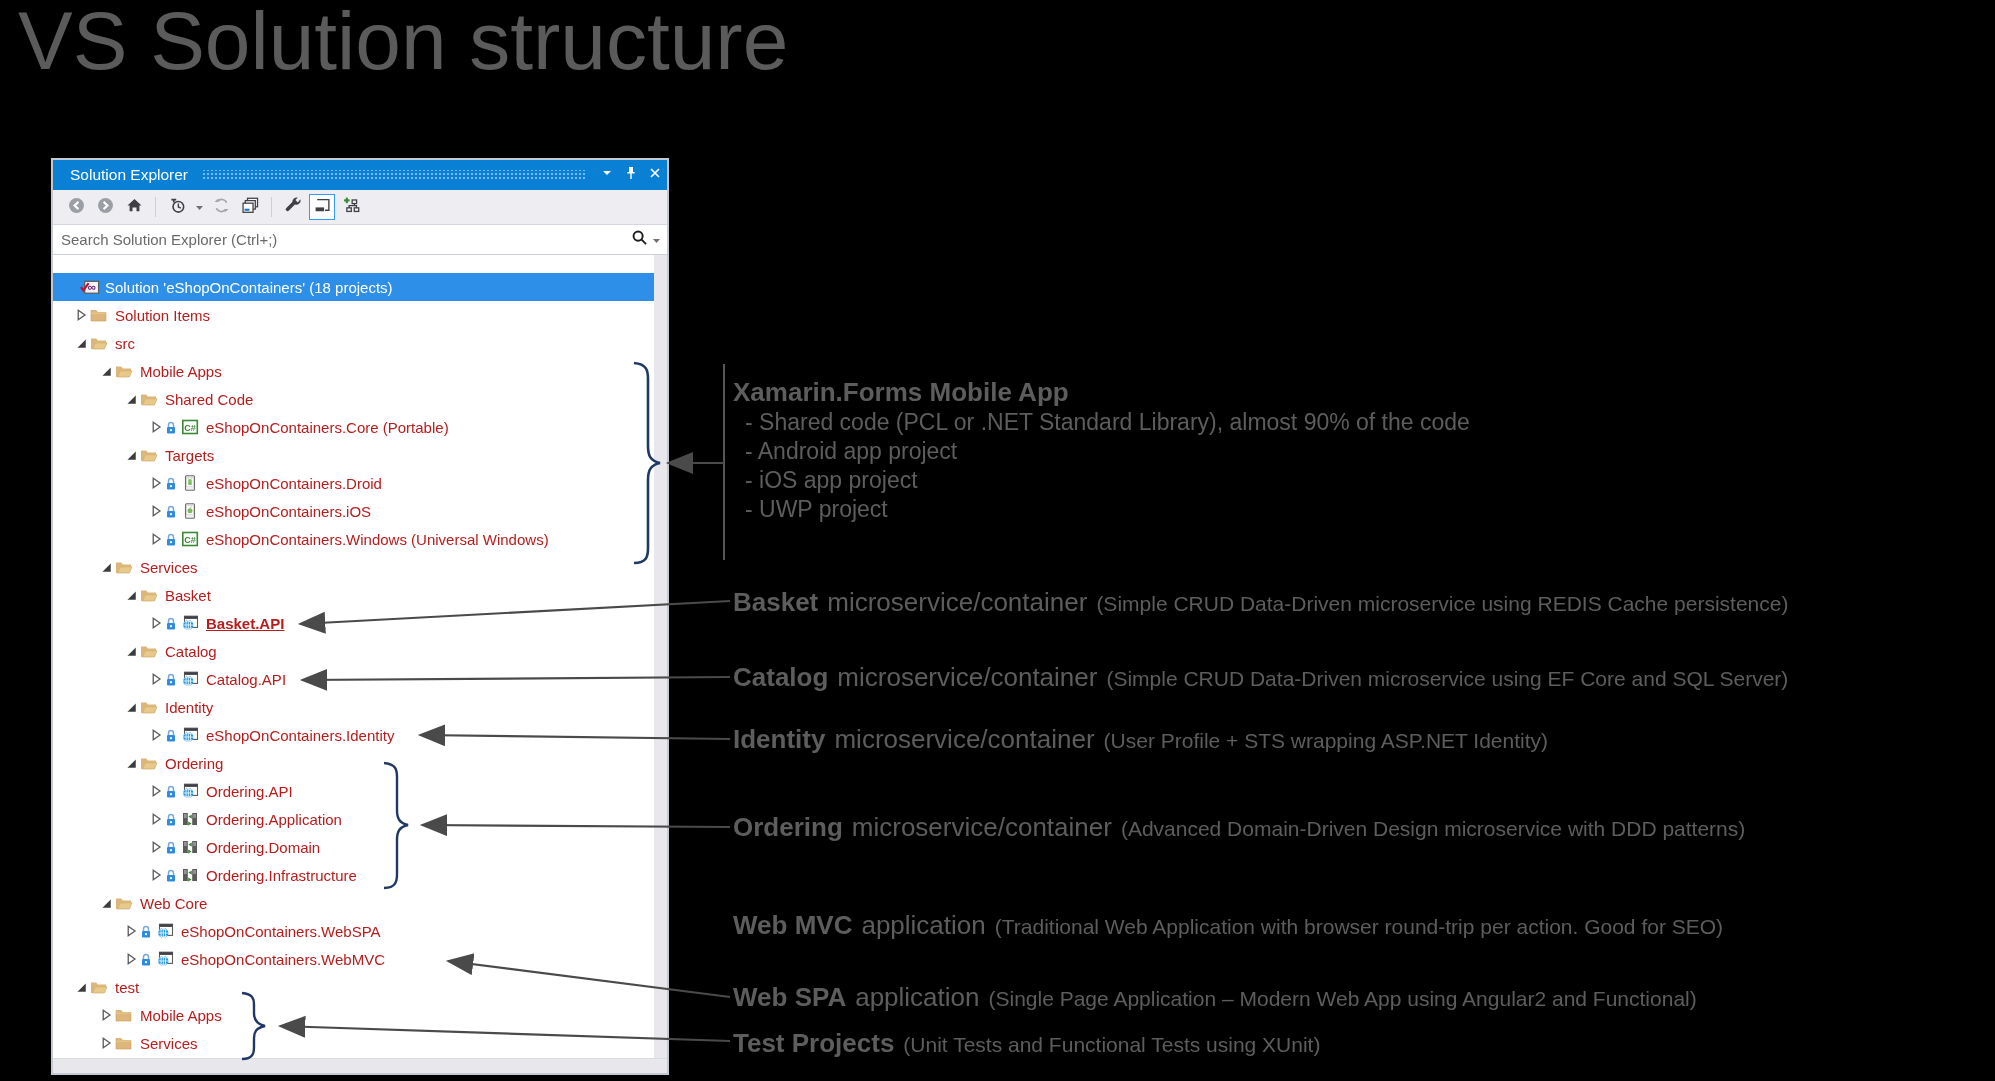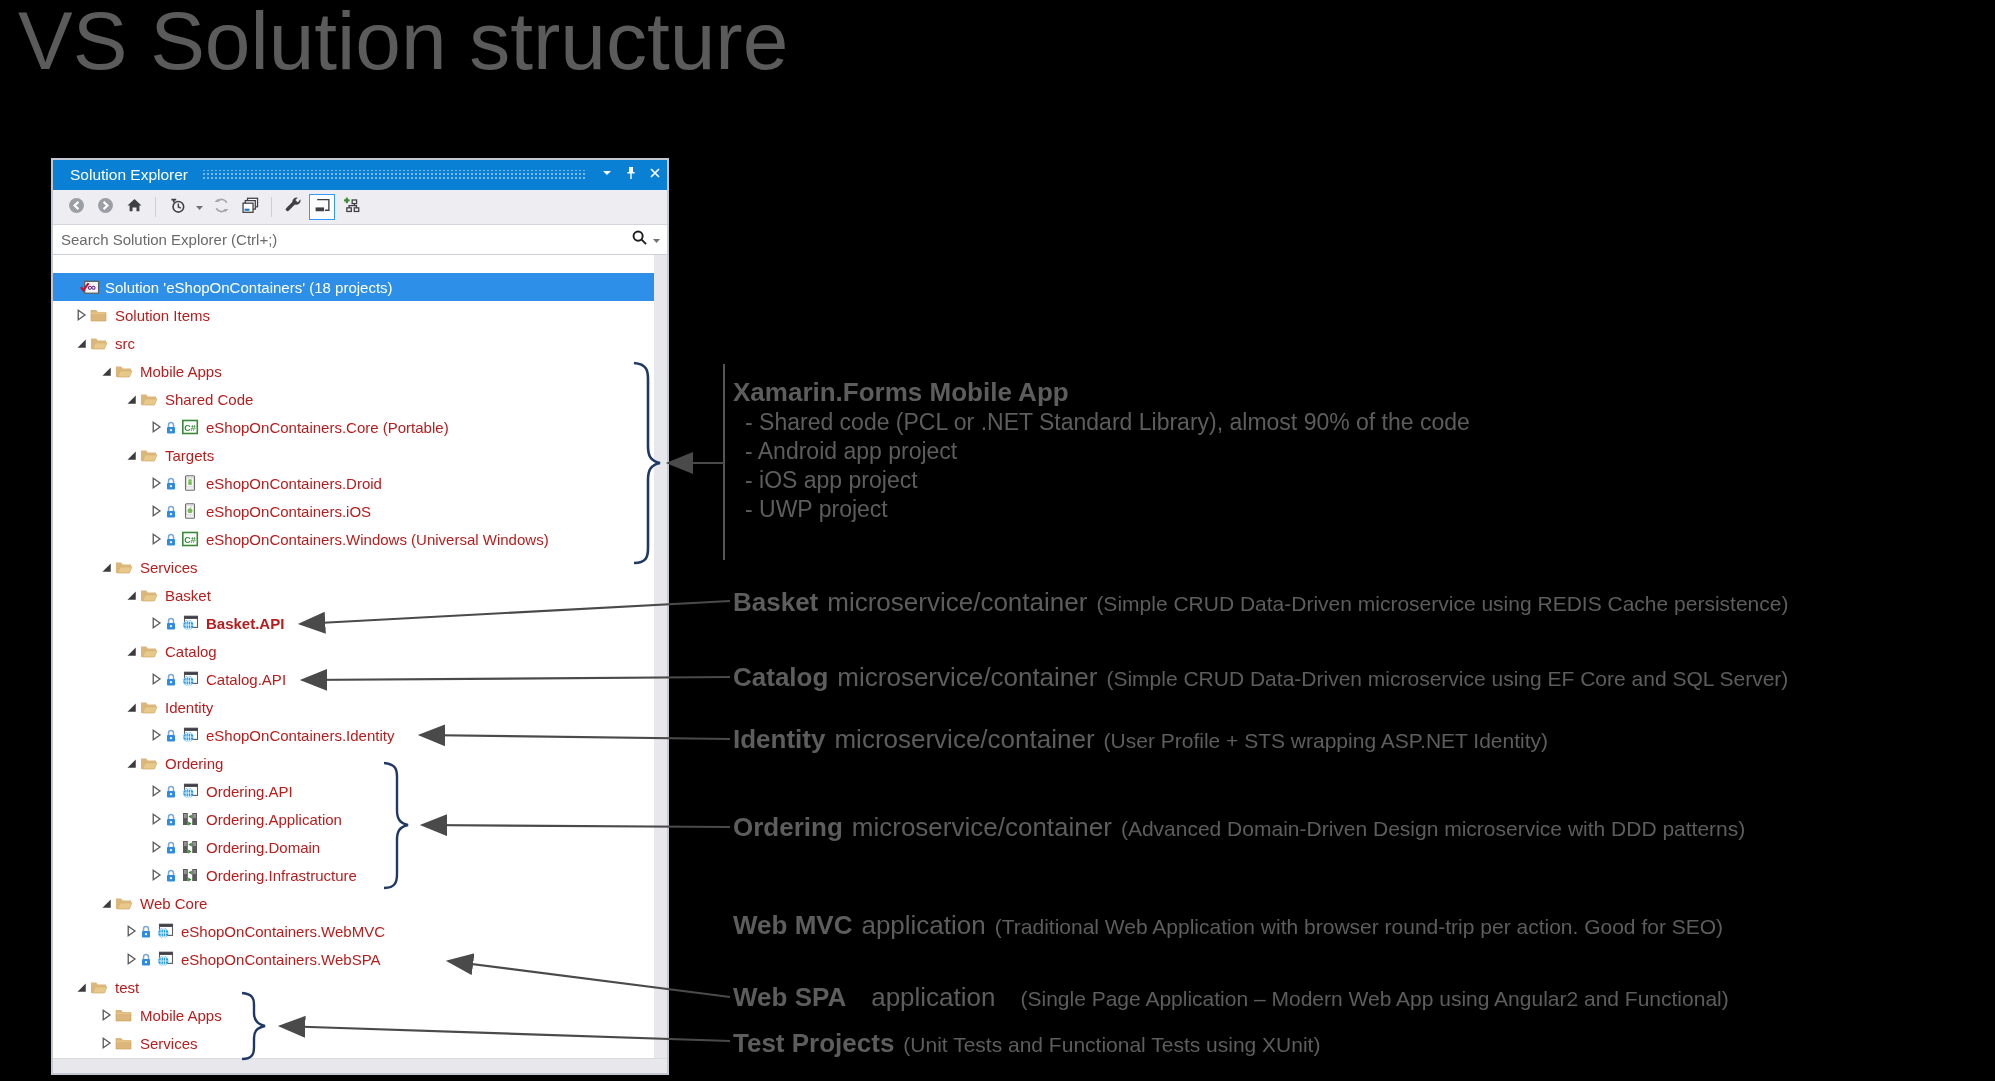--- a/index.html
+++ b/index.html
@@ -24,21 +24,21 @@
   .tsep{width:1px;height:20px;background:#cccedb;margin:0 5px;}
   .caretbtn{width:12px;height:26px;display:flex;align-items:center;justify-content:center;}
   .search{height:29px;border-bottom:1px solid #cccedb;background:#fff;display:flex;align-items:center;gap:8px;}
   .search input{flex:1;border:none;outline:none;font-size:15px;color:#6a6a6a;
        padding-left:8px;font-family:inherit;background:transparent;}
   .search input::placeholder{color:#6a6a6a;opacity:1;}
   .search-icons{display:flex;align-items:center;padding-right:6px;gap:4px;}
   .tree{position:absolute;top:95px;left:0;right:13px;bottom:14px;overflow:hidden;padding-top:18px;}
   .trow{height:28px;display:flex;align-items:center;font-size:15px;color:#b91c1c;white-space:nowrap;}
   .trow.sel{background:#2e8fe8;color:#fff;}
-  .trow.bold .label{font-weight:bold;}
+  .trow.bold .label{font-weight:bold;text-decoration:underline;}
   .indent{display:inline-block;height:1px;flex:0 0 auto;}
   .twisty{width:16px;flex:0 0 16px;display:flex;justify-content:center;align-items:center;}
   .lock{width:16px;flex:0 0 16px;display:flex;align-items:center;}
   .picon{width:20px;flex:0 0 20px;display:flex;align-items:center;margin-left:1px;}
   .label{margin-left:5px;}
   .vscroll{position:absolute;top:95px;right:0;width:13px;bottom:14px;background:#e8e8ec;}
   .hscroll{position:absolute;left:0;right:0;bottom:0;height:14px;background:#e8e8ec;border-top:1px solid #dadbe0;}
   
   .annotations{position:absolute;inset:0;z-index:4;}
   .xblock{position:absolute;left:733px;top:376px;color:#5d5d5d;}
@@ -629,21 +629,21 @@
         <span class="picon ic-web">
           <svg width="18" height="16" viewBox="0 0 18 16">
             <rect x="3.5" y="1.2" width="13" height="11.2" fill="#fff" stroke="#5b5b5b" stroke-width="1.1"></rect>
             <rect x="3.5" y="1.2" width="13" height="2.7" fill="#3f3f46"></rect>
             <circle cx="7.3" cy="10" r="5.1" fill="#1c97ea"></circle>
             <path d="M2.2 10h10.2M7.3 4.9v10.2" stroke="#fff" stroke-width="0.8"></path>
             <ellipse cx="7.3" cy="10" rx="2.3" ry="5.1" fill="none" stroke="#fff" stroke-width="0.8"></ellipse>
             <path d="M3.4 7.2a6.5 6.5 0 0 1 7.8 0M3.4 12.8a6.5 6.5 0 0 0 7.8 0" stroke="#fff" stroke-width="0.8" fill="none"></path>
           </svg>
         </span>
-        <span class="label">eShopOnContainers.WebMVC</span>
+        <span class="label">eShopOnContainers.WebSPA</span>
       </div>
       <div class="trow">
         <span class="indent" style="width: 70px;"></span>
         <span class="twisty">
           <svg class="tw-col" width="11" height="12" viewBox="0 0 9 11">
             <path d="M1.5 1.2v8.6l6.2-4.3z" fill="#fff" stroke="#5a5a5c" stroke-width="1.2"></path>
           </svg>
         </span>
         <span class="lock">
           <svg width="14" height="15" viewBox="0 0 14 15">
@@ -655,21 +655,21 @@
         <span class="picon ic-web">
           <svg width="18" height="16" viewBox="0 0 18 16">
             <rect x="3.5" y="1.2" width="13" height="11.2" fill="#fff" stroke="#5b5b5b" stroke-width="1.1"></rect>
             <rect x="3.5" y="1.2" width="13" height="2.7" fill="#3f3f46"></rect>
             <circle cx="7.3" cy="10" r="5.1" fill="#1c97ea"></circle>
             <path d="M2.2 10h10.2M7.3 4.9v10.2" stroke="#fff" stroke-width="0.8"></path>
             <ellipse cx="7.3" cy="10" rx="2.3" ry="5.1" fill="none" stroke="#fff" stroke-width="0.8"></ellipse>
             <path d="M3.4 7.2a6.5 6.5 0 0 1 7.8 0M3.4 12.8a6.5 6.5 0 0 0 7.8 0" stroke="#fff" stroke-width="0.8" fill="none"></path>
           </svg>
         </span>
-        <span class="label">eShopOnContainers.WebSPA</span>
+        <span class="label">eShopOnContainers.WebMVC</span>
       </div>
       <div class="trow">
         <span class="indent" style="width: 20px;"></span>
         <span class="twisty">
           <svg class="tw-exp" width="11" height="11" viewBox="0 0 9 9">
             <path d="M8 1.2v6.8H1.2z" fill="#3c3c3c"></path>
           </svg>
         </span>
         <span class="picon ic-folder-open">
           <svg width="18" height="16" viewBox="0 0 18 16">
@@ -740,21 +740,21 @@
     <div class="callout" style="top: 827px;">
       <span class="lead">Ordering</span>
       <span class="mid">microservice/container</span>
       <span class="detail">(Advanced Domain-Driven Design microservice with DDD patterns)</span>
     </div>
     <div class="callout" style="top: 925px;">
       <span class="lead">Web MVC</span>
       <span class="mid">application</span>
       <span class="detail">(Traditional Web Application with browser round-trip per action. Good for SEO)</span>
     </div>
-    <div class="callout" style="top: 997px; gap: 16px;">
+    <div class="callout" style="top: 997px;">
       <span class="lead">Web SPA</span>
       <span class="mid">application</span>
       <span class="detail">(Single Page Application – Modern Web App using Angular2 and Functional)</span>
     </div>
     <div class="callout" style="top: 1043px;">
       <span class="lead">Test Projects</span>
       <span class="detail">(Unit Tests and Functional Tests using XUnit)</span>
     </div>
   </div>
 

